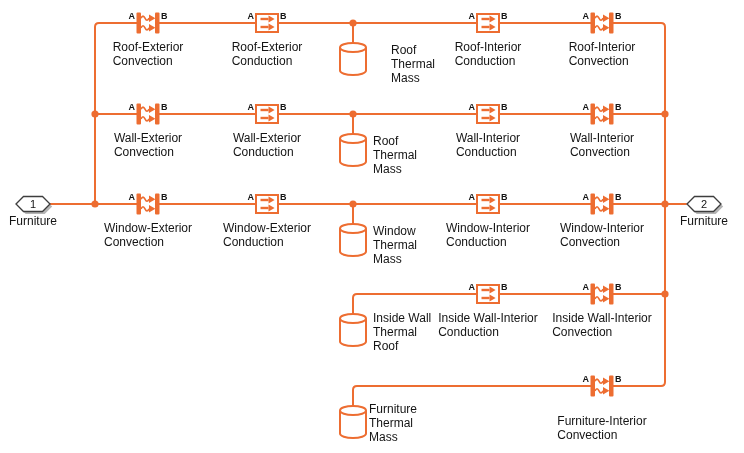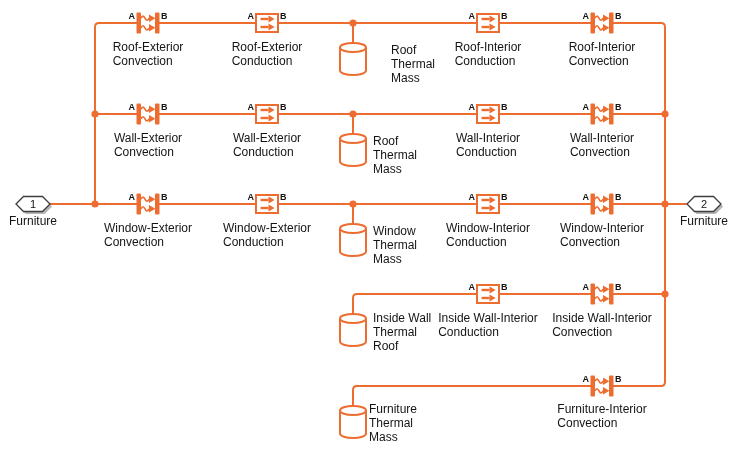--- a/index.html
+++ b/index.html
@@ -216,19 +216,19 @@
 Thermal
 Roof</div>
 <div class="lbl center" style="left:488px;top:311px">Inside Wall-Interior
 Conduction</div>
 <div class="lbl center" style="left:602px;top:311px">Inside Wall-Interior
 Convection</div>
 
 <div class="lbl" style="left:369px;top:402px">Furniture
 Thermal
 Mass</div>
-<div class="lbl center" style="left:602px;top:402px">Furniture-Interior
+<div class="lbl center" style="left:602px;top:414px">Furniture-Interior
 Convection</div>
 
 <div class="lbl center" style="left:33px;top:214px">Furniture</div>
 <div class="lbl center" style="left:704px;top:214px">Furniture</div>
 
 </div>
 
 </body></html>

